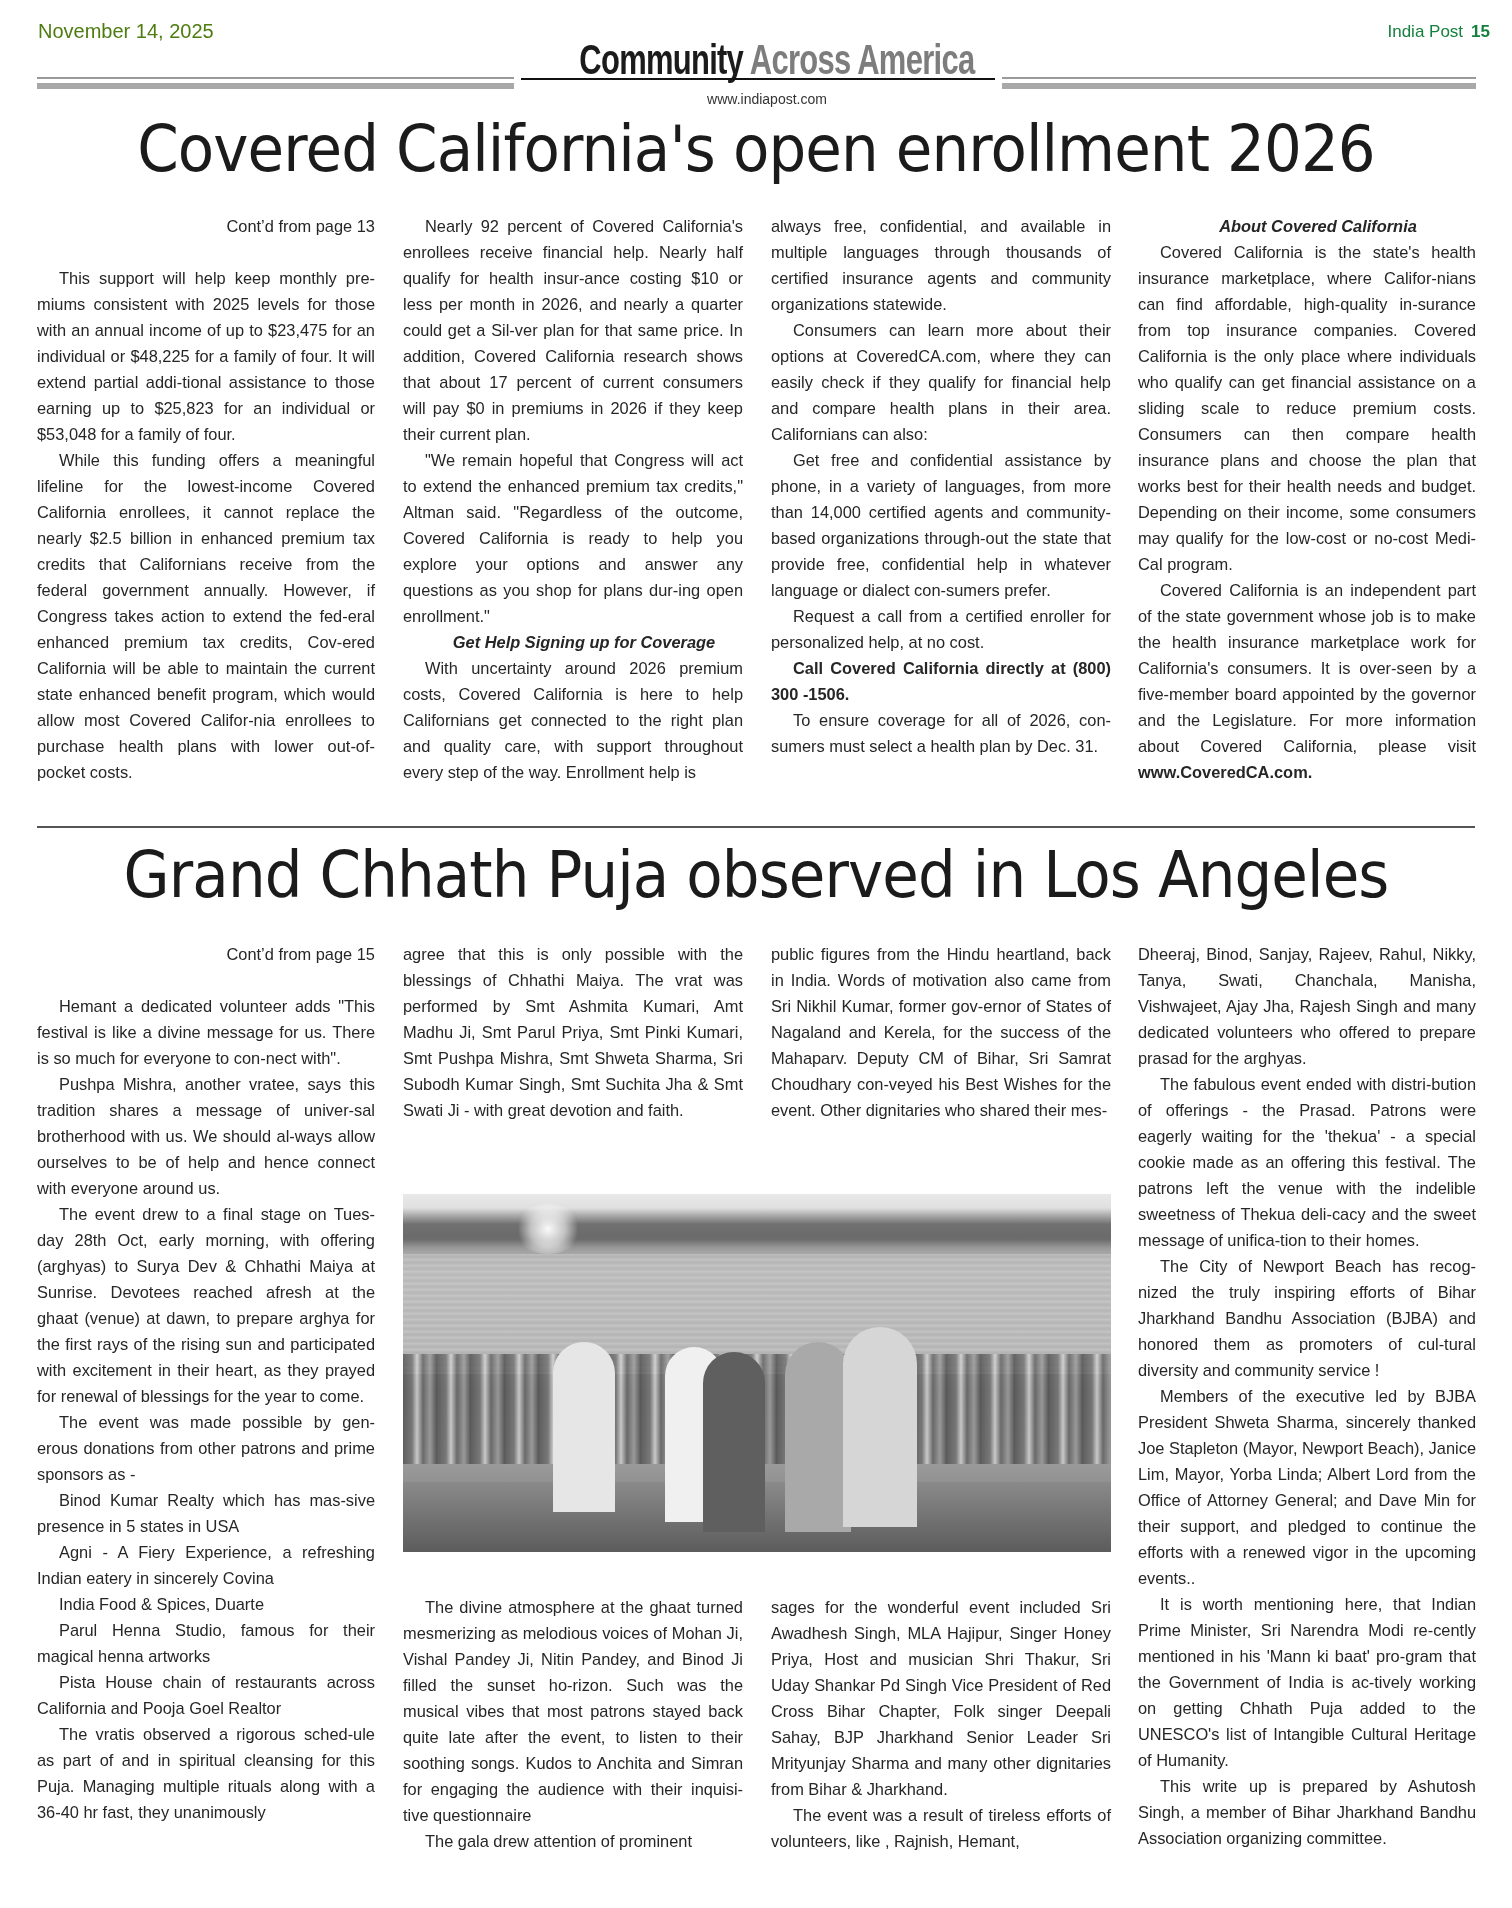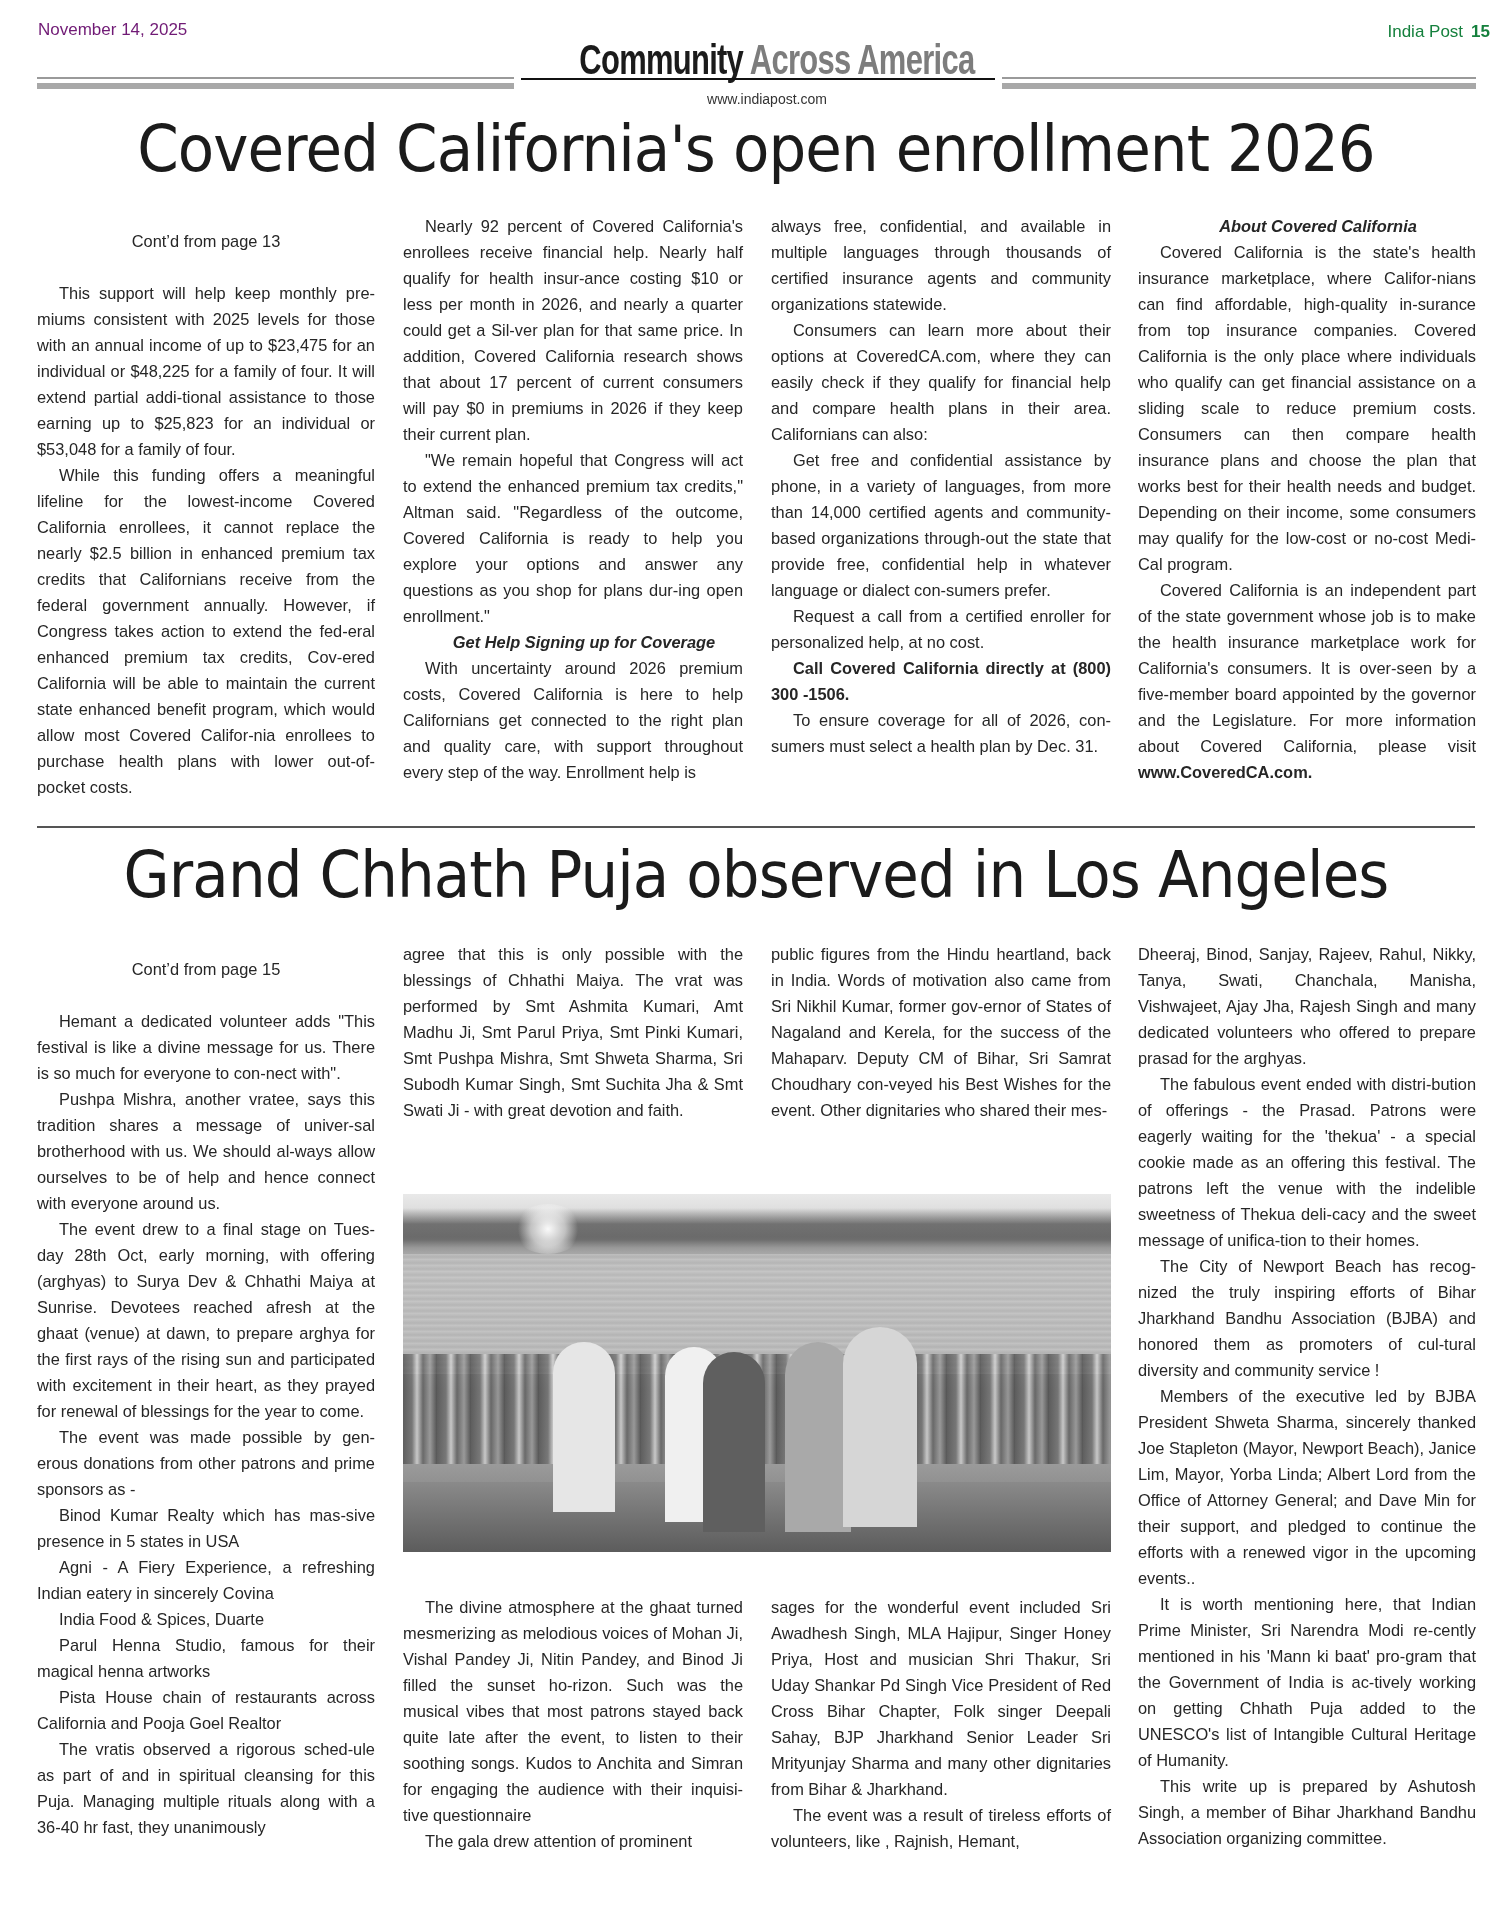--- a/index.html
+++ b/index.html
@@ -1,21 +1,21 @@
 <!DOCTYPE html>
 <html><head>
 <meta charset="utf-8">
 <style>
   * { box-sizing: border-box; margin: 0; padding: 0; }
   html, body { width: 1512px; height: 1908px; background: #ffffff; overflow: hidden; }
   body { position: relative; font-family: "Liberation Sans", sans-serif; color: #222; }
 
   
   .masthead { position: absolute; left: 0; top: 0; width: 1512px; height: 112px; }
-  .mh-date { position: absolute; left: 38px; top: 20px; font-size: 17px; color: #701a75; }
+  .mh-date { position: absolute; left: 38px; top: 20px; font-size: 20px; color: #4d7c0f; }
   .mh-page { position: absolute; right: 22px; top: 22px; font-size: 17px; color: #15803d; }
   .mh-page b { margin-left: 8px; font-weight: bold; }
   .mh-brand { position: absolute; left: 510px; top: 30px; width: 495px; text-align: center;
     font-family: "Liberation Sans", sans-serif; font-weight: bold; font-size: 43px;
     transform: scaleX(0.72); transform-origin: center; letter-spacing: -1px; white-space: nowrap; line-height: 1; top: 38px; }
   .mh-brand .b1 { color: #1b1b1b; }
   .mh-brand .b2 { color: #7d7d7d; }
   .rule-left-thin { position: absolute; left: 37px; top: 77px; width: 477px; height: 2px; background: #9a9a9a; }
   .rule-left-thick { position: absolute; left: 37px; top: 83px; width: 477px; height: 6px; background: #a8a8a8; }
   .rule-mid { position: absolute; left: 521px; top: 78px; width: 474px; height: 2px; background: #111; }
@@ -26,21 +26,21 @@
   .headline { position: absolute; left: 0; width: 1512px; text-align: center;
     font-family: "DejaVu Sans", sans-serif; font-weight: normal; color: #1b1b1b; white-space: nowrap; letter-spacing: -1px; }
   .hl1 { top: 112px; font-size: 64px; transform: scaleX(0.93); }
   .hl2 { top: 838px; font-size: 64px; transform: scaleX(0.93); }
 
   .divider { position: absolute; left: 37px; top: 826px; width: 1438px; height: 2px; background: #555; }
 
   .col { position: absolute; font-size: 16.4px; line-height: 26px; color: #262626; text-align: justify; hyphens: manual; }
   .col p { text-indent: 22px; }
   .col p.noindent { text-indent: 0; }
-  .col .contd { text-indent: 0; margin-bottom: 26px; text-align: center; margin-top: 15px; }
+  .col .contd { text-indent: 0; margin-bottom: 26px; text-align: right; }
   .col .subhead { font-weight: bold; font-style: italic; text-indent: 22px; text-align: center; }
   .col .boldp { font-weight: bold; }
   .col b { font-weight: bold; }
 
   
   .a1c1 { left: 37px; top: 213px; width: 338px; }
   .a1c2 { left: 403px; top: 213px; width: 340px; }
   .a1c3 { left: 771px; top: 213px; width: 340px; }
   .a1c4 { left: 1138px; top: 213px; width: 338px; }
 

